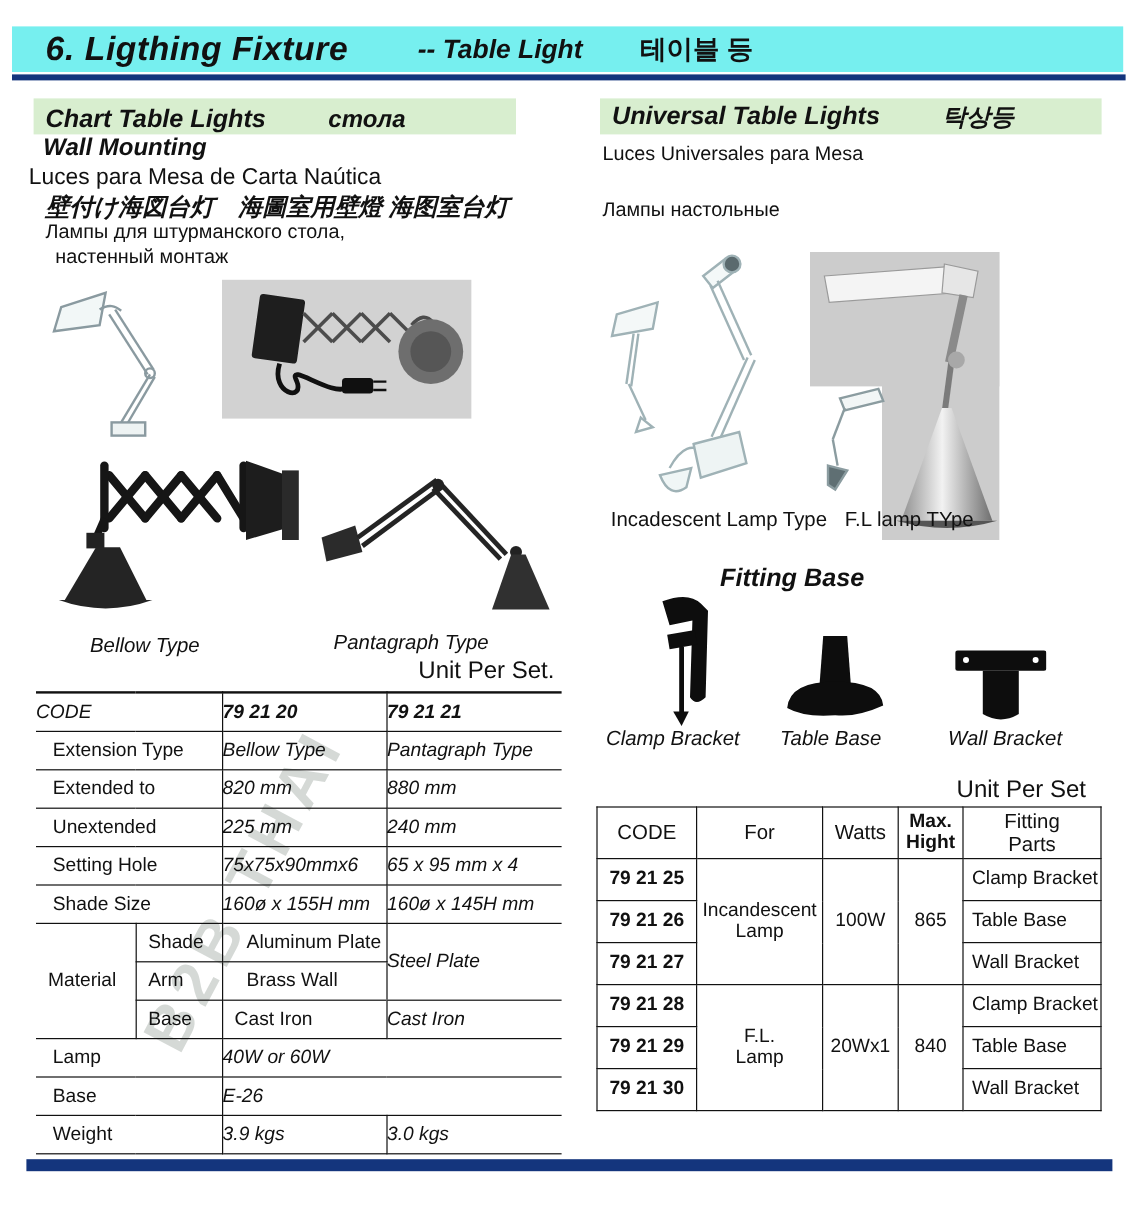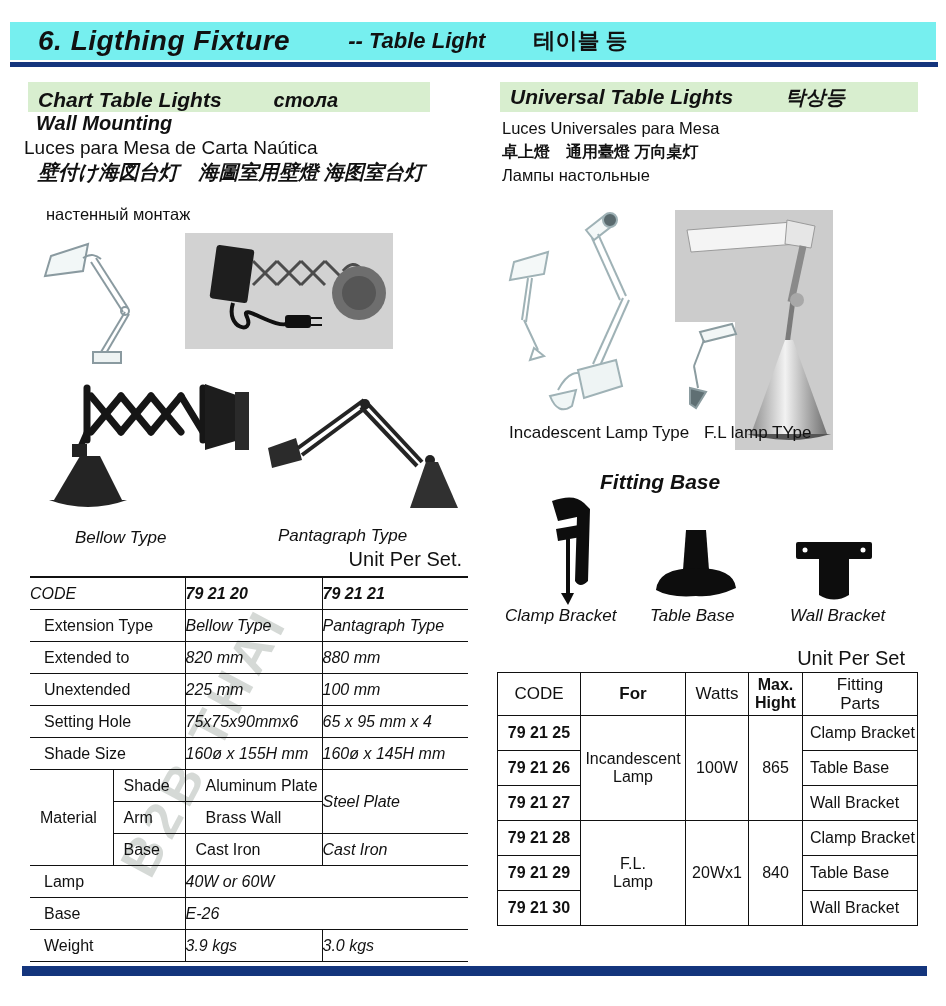--- a/index.html
+++ b/index.html
@@ -67,20 +67,21 @@
   </div>
   <div class="abs rule"></div>
 
   <div class="abs sechead" style="left:28px;top:82px;width:402px;align-items:flex-end;">
     <span class="en">Chart Table Lights</span>
     <span class="kr">стола</span>
   </div>
   <div class="abs bi line" style="left:36px;top:112px;font-size:20px;">Wall Mounting</div>
   <div class="abs line" style="left:24px;top:137px;font-size:19px;">Luces para Mesa de Carta Naútica</div>
   <div class="abs line b" style="left:38px;top:159px;font-size:20px;font-style:italic;">壁付け海図台灯　海圖室用壁燈 海图室台灯</div>
+  <div class="abs line" style="left:38px;top:184px;font-size:16.5px;">Лампы для штурманского стола,</div>
   <div class="abs line" style="left:46px;top:205px;font-size:16.5px;">настенный монтаж</div>
 
   <svg class="abs" style="left:33px;top:226px;" width="145" height="145" viewBox="0 0 145 145">
     <g stroke="#8a9aa0" stroke-width="2" fill="none">
       <path d="M18,30 L55,18 L50,45 L12,50 Z" fill="#f2f7f7"></path>
       <path d="M50,32 C58,27 63,29 68,33"></path>
       <line x1="58" y1="36" x2="90" y2="86"></line>
       <line x1="63" y1="32" x2="95" y2="82"></line>
       <circle cx="92" cy="85" r="4"></circle>
       <line x1="92" y1="86" x2="68" y2="126"></line>
@@ -167,21 +168,21 @@
         <td class="c noR">Pantagraph Type</td>
       </tr>
       <tr>
         <td colspan="2" class="lab">Extended to</td>
         <td class="c">820 mm</td>
         <td class="c noR">880 mm</td>
       </tr>
       <tr>
         <td colspan="2" class="lab">Unextended</td>
         <td class="c">225 mm</td>
-        <td class="c noR">100 mm</td>
+        <td class="c noR">240 mm</td>
       </tr>
       <tr>
         <td colspan="2" class="lab">Setting Hole</td>
         <td class="c">75x75x90mmx6</td>
         <td class="c noR">65 x 95 mm x 4</td>
       </tr>
       <tr>
         <td colspan="2" class="lab">Shade Size</td>
         <td class="c">160ø x 155H mm</td>
         <td class="c noR">160ø x 145H mm</td>
@@ -215,21 +216,20 @@
         <td class="c noR">3.0 kgs</td>
       </tr>
     </tbody>
   </table>
 
   <div class="abs sechead" style="left:500px;top:82px;width:418px;">
     <span class="en">Universal Table Lights</span>
     <span class="kr">탁상등</span>
   </div>
   <div class="abs line" style="left:502px;top:119px;font-size:16.5px;">Luces Universales para Mesa</div>
-  <div class="abs line b" style="left:502px;top:142px;font-size:16px;">卓上燈　通用臺燈 万向桌灯</div>
   <div class="abs line" style="left:502px;top:166px;font-size:16.5px;">Лампы настольные</div>
 
   <svg class="abs" style="left:498px;top:202px;" width="180" height="215" viewBox="0 0 180 215">
     <g stroke="#9fb2b6" stroke-width="2" fill="none">
       <path d="M16,60 L50,50 L46,72 L12,78 Z" fill="#f4f8f8"></path>
       <line x1="30" y1="76" x2="24" y2="118"></line>
       <line x1="34" y1="76" x2="28" y2="120"></line>
       <line x1="26" y1="118" x2="40" y2="148"></line>
       <path d="M36,146 l10,8 l-14,4 z"></path>
       <path d="M88,28 l18,-14 l8,10 l-18,14 z" fill="#f4f8f8"></path>
@@ -306,21 +306,21 @@
         <col class="cw3">
         <col class="cw4">
         <col class="cw5">
       </colgroup>
     <tbody>
       <tr>
         <th style="font-weight:normal;font-size:17px;">
             <div>CODE</div>
             <div></div>
           </th>
-        <th style="font-weight:bold;font-size:17px;">
+        <th style="font-weight:normal;font-size:17px;">
             <div>For</div>
             <div></div>
           </th>
         <th style="font-weight:normal;font-size:17px;">
             <div>Watts</div>
             <div></div>
           </th>
         <th>
             <div>Max.</div>
             <div>Hight</div>

